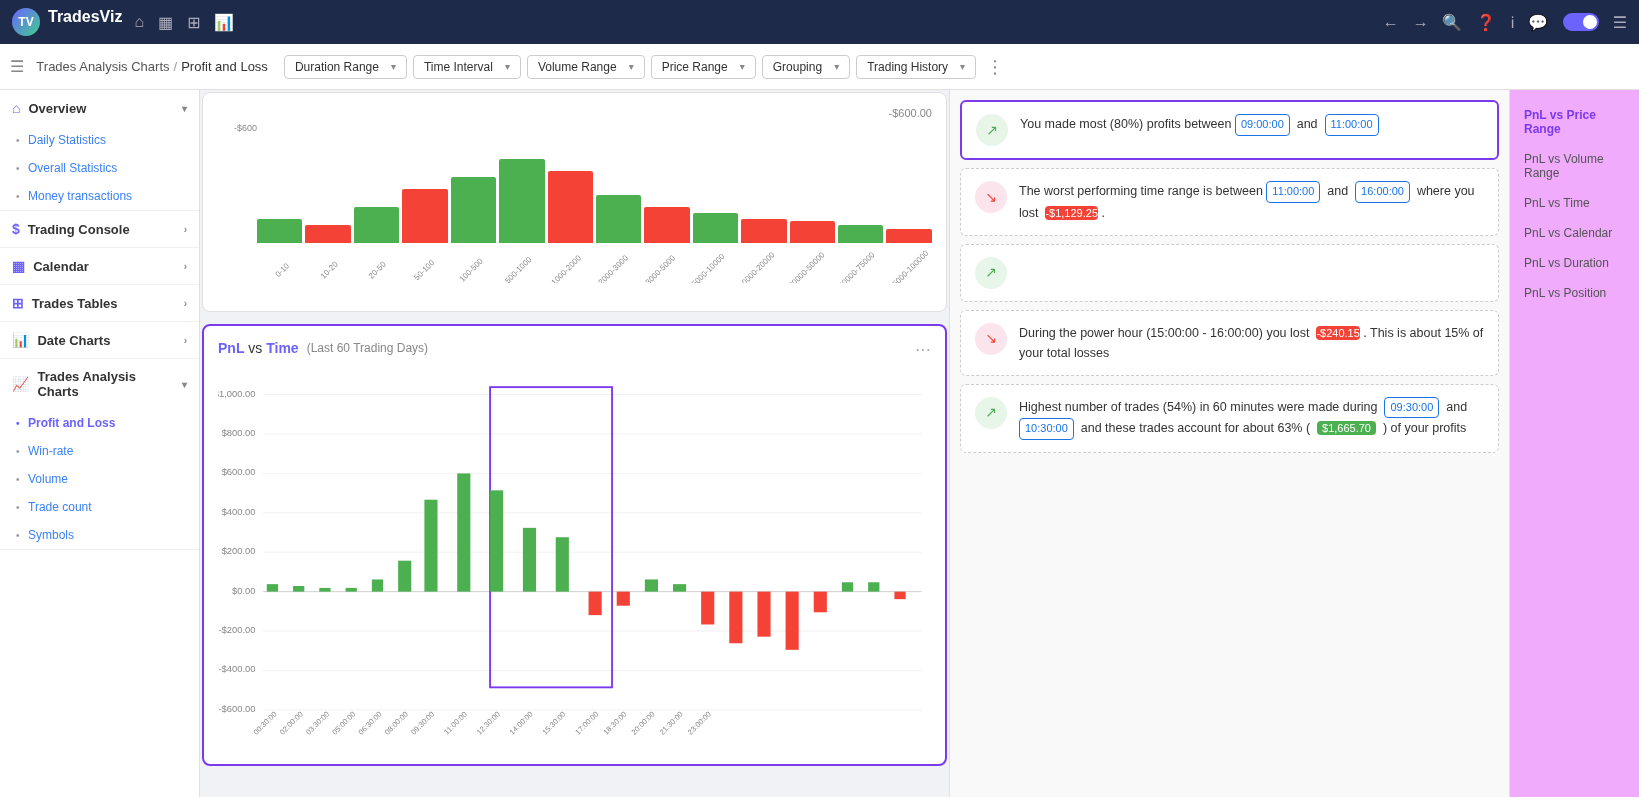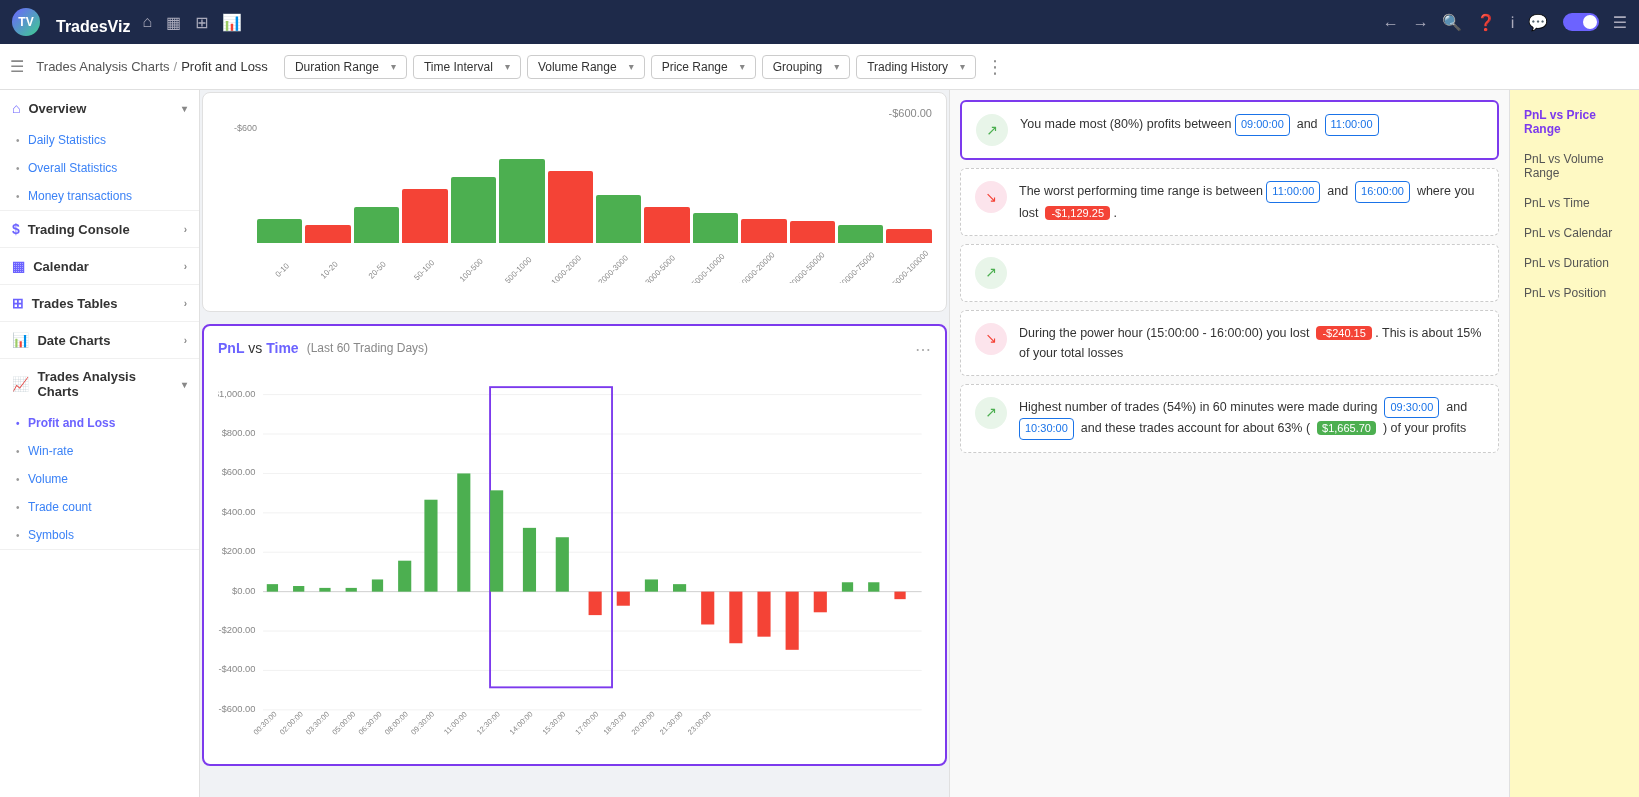--- a/index.html
+++ b/index.html
@@ -9,21 +9,21 @@
     .top-nav {
       background: #1e2a4a;
       height: 44px;
       display: flex;
       align-items: center;
       justify-content: space-between;
       padding: 0 12px;
       color: white;
     }
     .top-nav-left { display: flex; align-items: center; gap: 12px; }
-    .logo { display: flex; align-items: flex-end; gap: 16px; font-weight: 700; font-size: 16px; }
+    .logo { display: flex; align-items: flex-start; gap: 8px; font-weight: 700; font-size: 16px; }
     .logo-icon { width: 28px; height: 28px; border-radius: 50%; background: linear-gradient(135deg, #6c63ff, #3ecf8e); display: flex; align-items: center; justify-content: center; font-size: 12px; color: white; font-weight: bold; }
     .nav-icons { display: flex; align-items: center; gap: 14px; }
     .nav-icon { color: #aab; font-size: 16px; cursor: pointer; }
     .top-nav-right { display: flex; align-items: center; gap: 14px; color: #aab; }
 
     
     .breadcrumb-bar {
       background: #fff;
       height: 46px;
       display: flex;
@@ -157,38 +157,38 @@
       padding: 1px 5px;
       color: #1a73e8;
       font-size: 11px;
       font-weight: 500;
     }
     .tag-red {
       background: #f44336;
       color: white;
       border: none;
       border-radius: 4px;
-      padding: 1px 6px;
+      padding: 1px 0;
       font-size: 11px;
       font-weight: 500;
     }
     .tag-green {
       background: #4caf50;
       color: white;
       border: none;
       border-radius: 4px;
       padding: 1px 5px;
       font-size: 11px;
       font-weight: 500;
     }
 
     
     .right-nav {
       width: 130px;
-      background: #fef9c3;
+      background: #f0abfc;
       border-left: 1px solid #e0e0e0;
       padding: 10px 8px;
       overflow-y: auto;
       flex-shrink: 0;
     }
     .right-nav-item {
       font-size: 12px;
       color: #555;
       padding: 8px 6px;
       cursor: pointer;

